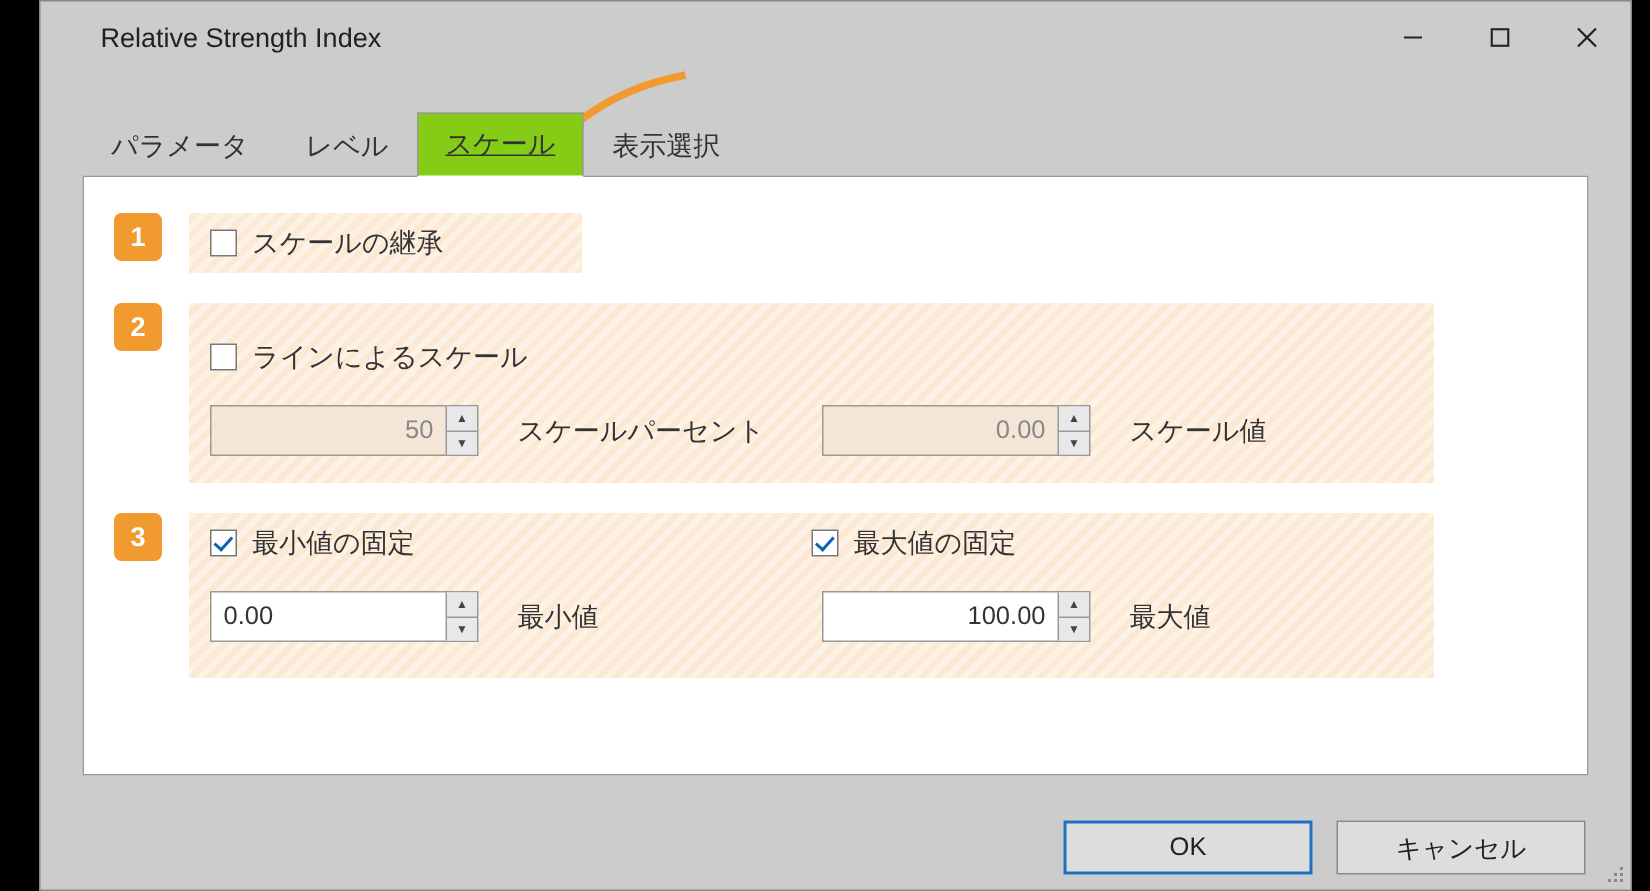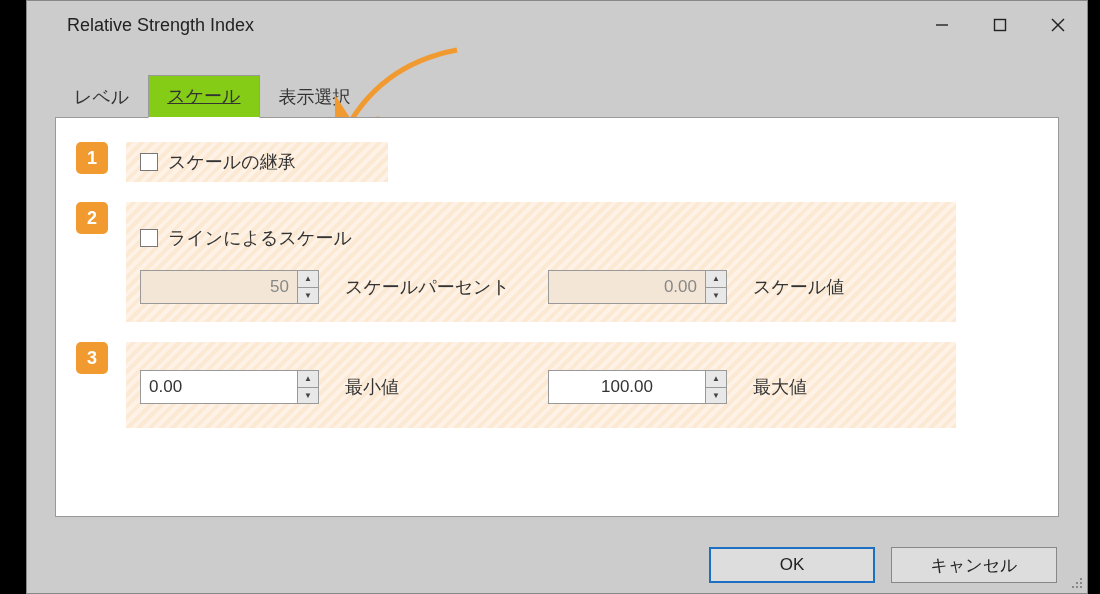--- a/index.html
+++ b/index.html
@@ -250,20 +250,21 @@
       <div class="win-btn">
         <svg width="16" height="16">
             <line x1="2" y1="2" x2="14" y2="14" stroke="#222" stroke-width="1.5"></line>
             <line x1="14" y1="2" x2="2" y2="14" stroke="#222" stroke-width="1.5"></line>
           </svg>
       </div>
     </div>
   </div>
 
   <div class="tabs">
+    <div class="tab">パラメータ</div>
     <div class="tab">レベル</div>
     <div class="tab active">スケール</div>
     <div class="tab">表示選択</div>
 
     <svg class="arrow-annot" width="160" height="110">
       <defs>
         <marker id="ah" markerWidth="10" markerHeight="10" refX="7" refY="5" orient="auto">
           <path d="M0,0 L10,5 L0,10 L3,5 Z" fill="#f19a2f"></path>
         </marker>
       </defs>
@@ -311,34 +312,48 @@
             </div>
             <span class="field-label">スケール値</span>
           </div>
         </div>
       </div>
     </div>
 
     <div class="row row3">
       <div class="badge">3</div>
       <div class="highlight">
+        <div style="display:flex;">
+          <div class="col-half">
+            <label class="checkbox-line">
+              <span class="checkbox checked"></span>
+              <span>最小値の固定</span>
+            </label>
+          </div>
+          <div class="col-half">
+            <label class="checkbox-line">
+              <span class="checkbox checked"></span>
+              <span>最大値の固定</span>
+            </label>
+          </div>
+        </div>
         <div class="sub-row">
           <div class="col-half">
             <div class="spinner">
               <input style="text-align: left;" value="0.00">
               <div class="spin-btns">
                 <div class="spin-btn">▲</div>
                 <div class="spin-btn">▼</div>
               </div>
             </div>
             <span class="field-label">最小値</span>
           </div>
           <div class="col-half">
             <div class="spinner">
-              <input style="text-align: center;" value="100.00">
+              <input style="text-align: right;" value="100.00">
               <div class="spin-btns">
                 <div class="spin-btn">▲</div>
                 <div class="spin-btn">▼</div>
               </div>
             </div>
             <span class="field-label">最大値</span>
           </div>
         </div>
       </div>
     </div>

